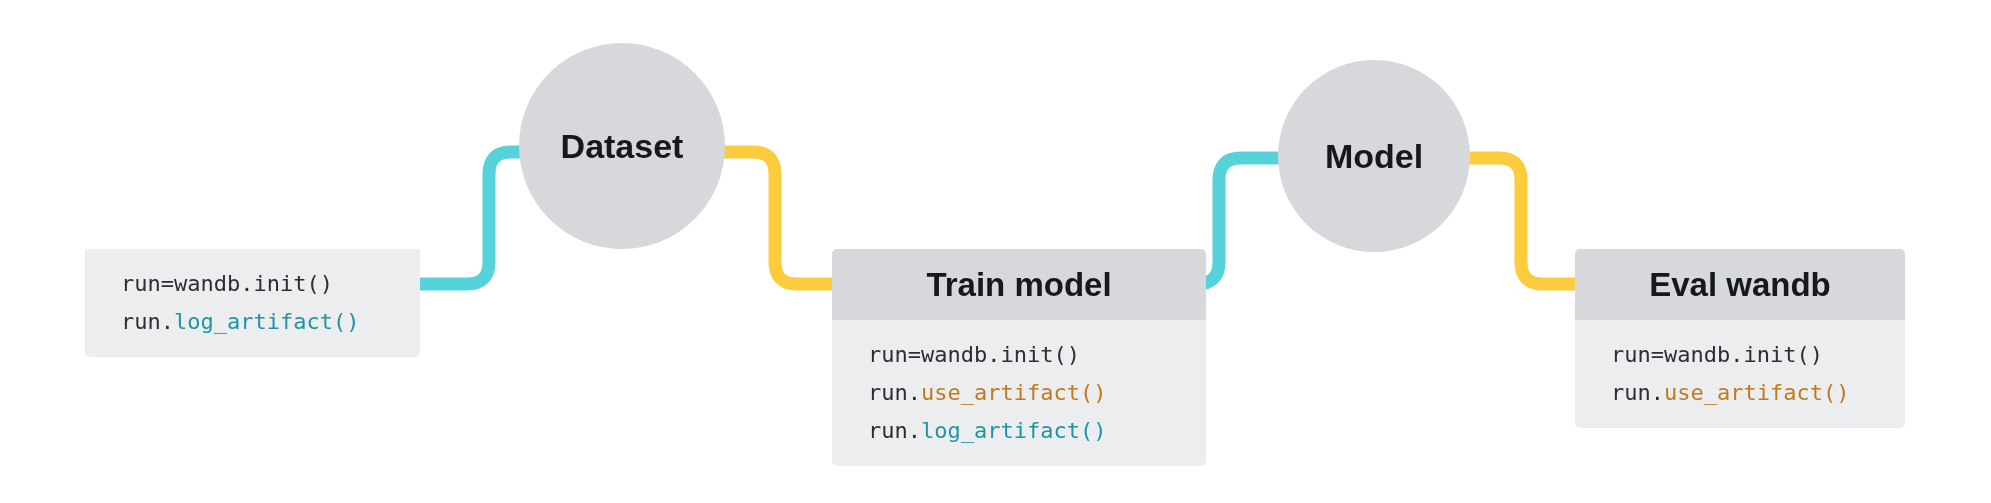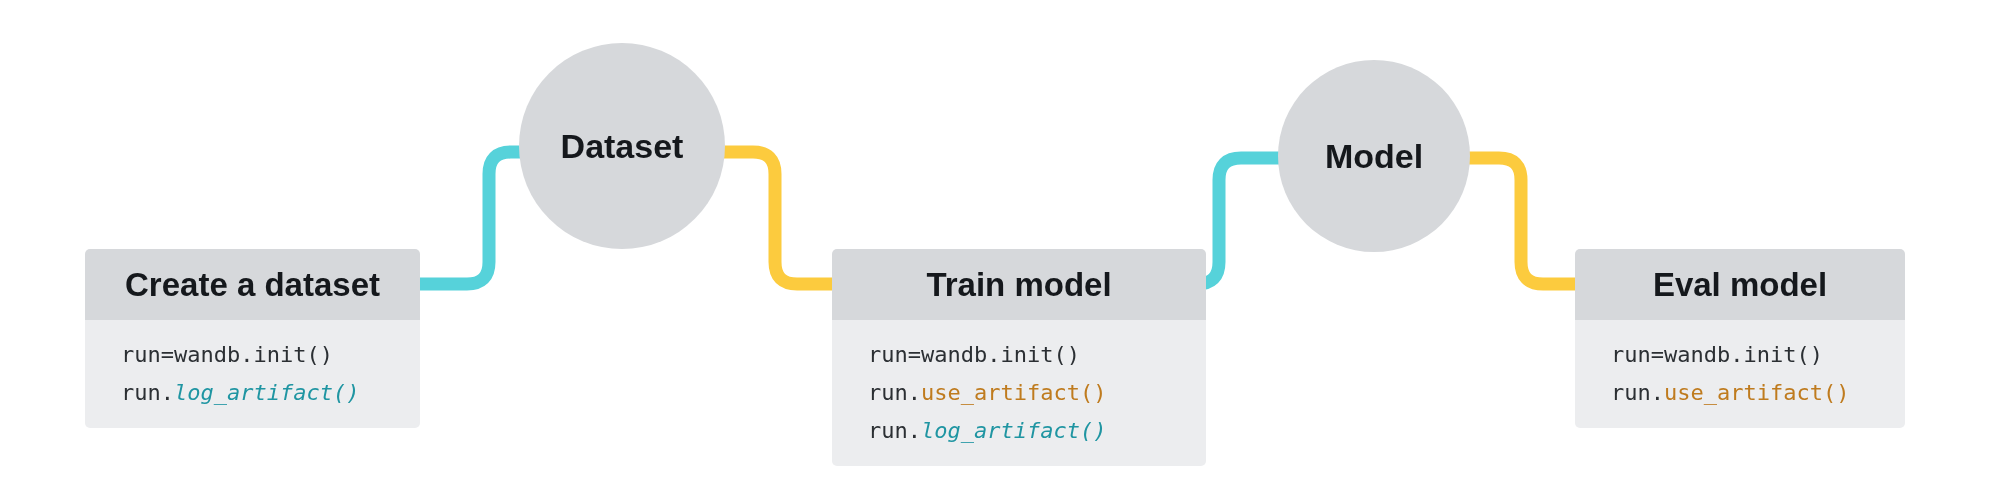--- a/index.html
+++ b/index.html
@@ -53,21 +53,21 @@
     background: var(--body_fill, #ecedef);
     padding: 16px 10px 16px 36px;
     border-radius: 0 0 5px 5px;
     font-family: "DejaVu Sans Mono", monospace;
     font-size: 22px;
     line-height: 38px;
     color: var(--code_text, #2b2f33);
     white-space: nowrap;
   }
   .code-line { height: 38px; }
-  .seg-teal   { color: var(--code_teal, #1f95a2); font-style: italic; }
+  .seg-teal   { color: var(--code_teal, #1f95a2); }
   .seg-orange { color: var(--code_orange, #bf7b1e); margin-top: 20px; }
 </style>
 </head>
 <body>
 
 <div class="canvas">
 
   <svg class="connectors" width="1991" height="503" viewBox="0 0 1991 503" xmlns="http://www.w3.org/2000/svg">
     <path d="M 410 284 L 467 284 Q 489 284 489 262 L 489 174 Q 489 152 511 152 L 548 152" fill="none" stroke-width="13" stroke-linecap="round" stroke="#56d2da"></path>
     <path d="M 698 152 L 753 152 Q 775 152 775 174 L 775 262 Q 775 284 797 284 L 858 284" fill="none" stroke-width="13" stroke-linecap="round" stroke="#fccb3e"></path>
@@ -77,23 +77,20 @@
 
   <div class="node node-model">
     <span>Model</span>
   </div>
 
   <div class="node node-dataset">
     <span>Dataset</span>
   </div>
 
   <div class="step step-create">
-    <div class="step-header">
-      <span>Create a dataset</span>
-    </div>
     <div class="step-body">
       <div class="code-line">
         <span>run=wandb.init()</span>
       </div>
       <div class="code-line">
         <span>run.</span><span class="seg-teal">log_artifact()</span>
       </div>
     </div>
   </div>
 
@@ -109,21 +106,21 @@
         <span>run.</span><span class="seg-orange">use_artifact()</span>
       </div>
       <div class="code-line">
         <span>run.</span><span class="seg-teal">log_artifact()</span>
       </div>
     </div>
   </div>
 
   <div class="step step-eval">
     <div class="step-header">
-      <span>Eval model</span>
+      <span>Eval wandb</span>
     </div>
     <div class="step-body">
       <div class="code-line">
         <span>run=wandb.init()</span>
       </div>
       <div class="code-line">
         <span>run.</span><span class="seg-orange">use_artifact()</span>
       </div>
     </div>
   </div>

